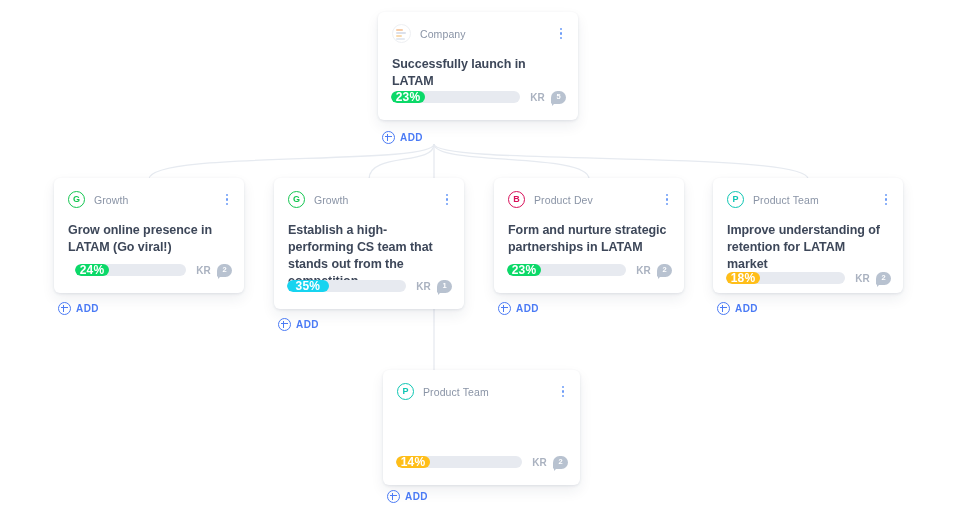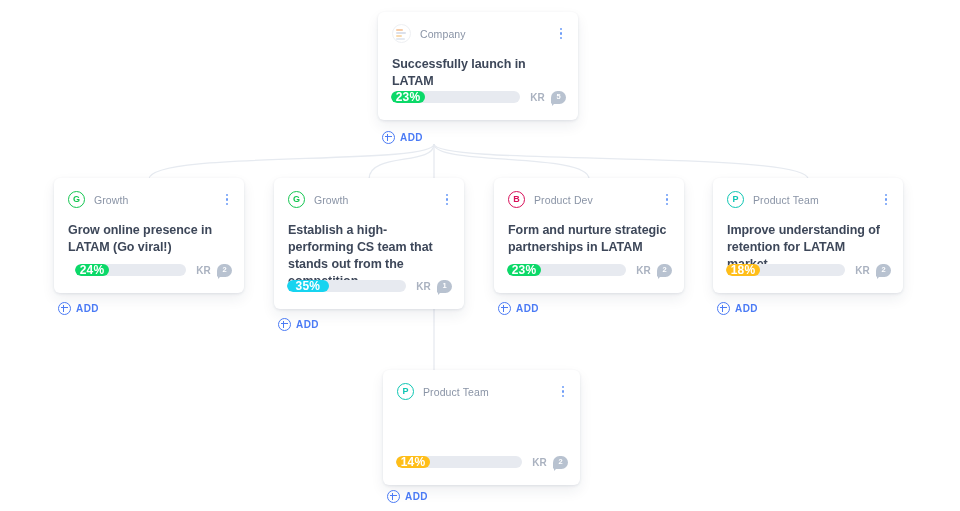--- a/index.html
+++ b/index.html
@@ -354,21 +354,21 @@
         <div class="card-head">
           <div class="avatar ring" style="color: rgb(14, 198, 179);">P</div>
           <div class="owner-name">Product Team</div>
           <div class="kebab">
             <span></span>
             <span></span>
             <span></span>
           </div>
         </div>
         <div class="card-title">Improve understanding of retention for LATAM market</div>
-        <div class="card-foot" style="position: absolute; left: 0px; right: 0px; bottom: 8px; justify-content: flex-end;">
+        <div class="card-foot" style="position: absolute; left: 0px; right: 0px; bottom: 0; justify-content: flex-end;">
           <div class="bar">
             <div class="bar-fill" style="width: 18%; background: rgb(255, 190, 24);">
               <span>18%</span>
             </div>
           </div>
           <div class="kr-label">KR</div>
           <div class="kr-badge">
             <b>2</b>
           </div>
         </div>

